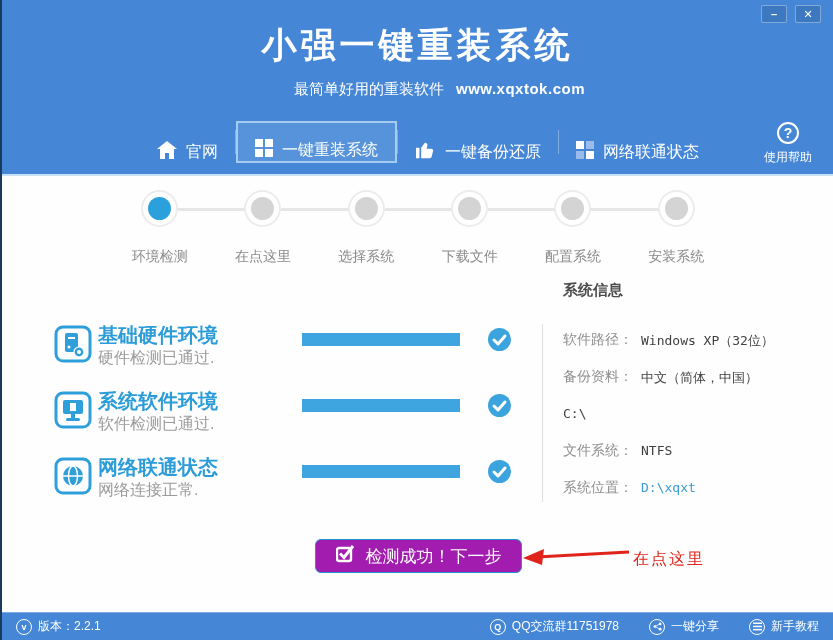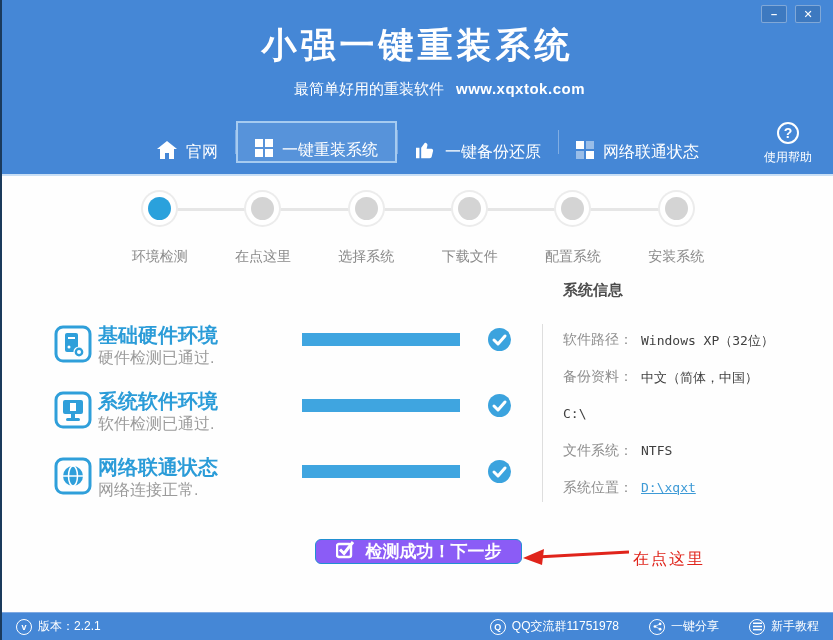--- a/index.html
+++ b/index.html
@@ -47,25 +47,25 @@
   .item-bar { position:absolute; left:248px; top:8px; width:158px; height:13px; background:#3fa5e0; }
   .item-check { position:absolute; left:434px; top:3px; }
 
   
   .divider-v { position:absolute; left:540px; top:324px; width:1px; height:178px; background:#dedede; }
   .info-rows { position:absolute; left:561px; top:331px; }
   .info-row { height:37px; display:flex; }
   .info-label { width:78px; font-size:14px; color:#8f8f8f; }
   .info-value { font-family:"DejaVu Sans Mono","Liberation Mono",monospace; font-size:13px;
                 color:#404040; padding-top:1px; }
-  .info-value.link { text-decoration:underline; color:#3d9ad6; cursor:pointer; }
-
-  
-  .next-btn { position:absolute; left:313px; top:539px; width:207px; height:25px; background:#8b5cf6;
-              border:1px solid #2190d2; border-radius:6px; color:#fff; font-size:17px; font-weight:bold;
+  .info-value.link { color:#3d9ad6; cursor:pointer; }
+
+  
+  .next-btn { position:absolute; left:313px; top:539px; width:207px; height:34px; background:#a21caf;
+              border:1px solid #2190d2; border-radius:6px; color:#fff; font-size:17px; font-weight:normal;
               display:flex; align-items:center; justify-content:center; gap:10px; cursor:pointer; }
   .arrow-svg { position:absolute; left:521px; top:546px; }
   .annotation { position:absolute; left:631px; top:549px; color:#e0241b; font-size:16px; letter-spacing:2px; }
 
   
   .footer { position:absolute; left:0; right:0; bottom:0; height:28px; background:#4587d6;
             border-top:1px solid #7fa9e2; display:flex; align-items:center; padding:0 14px;
             color:#fff; font-size:12px; }
   .f-item { display:flex; align-items:center; cursor:pointer; }
   .f-icon { width:16px; height:16px; border:1px solid #fff; border-radius:50%; display:inline-flex;

